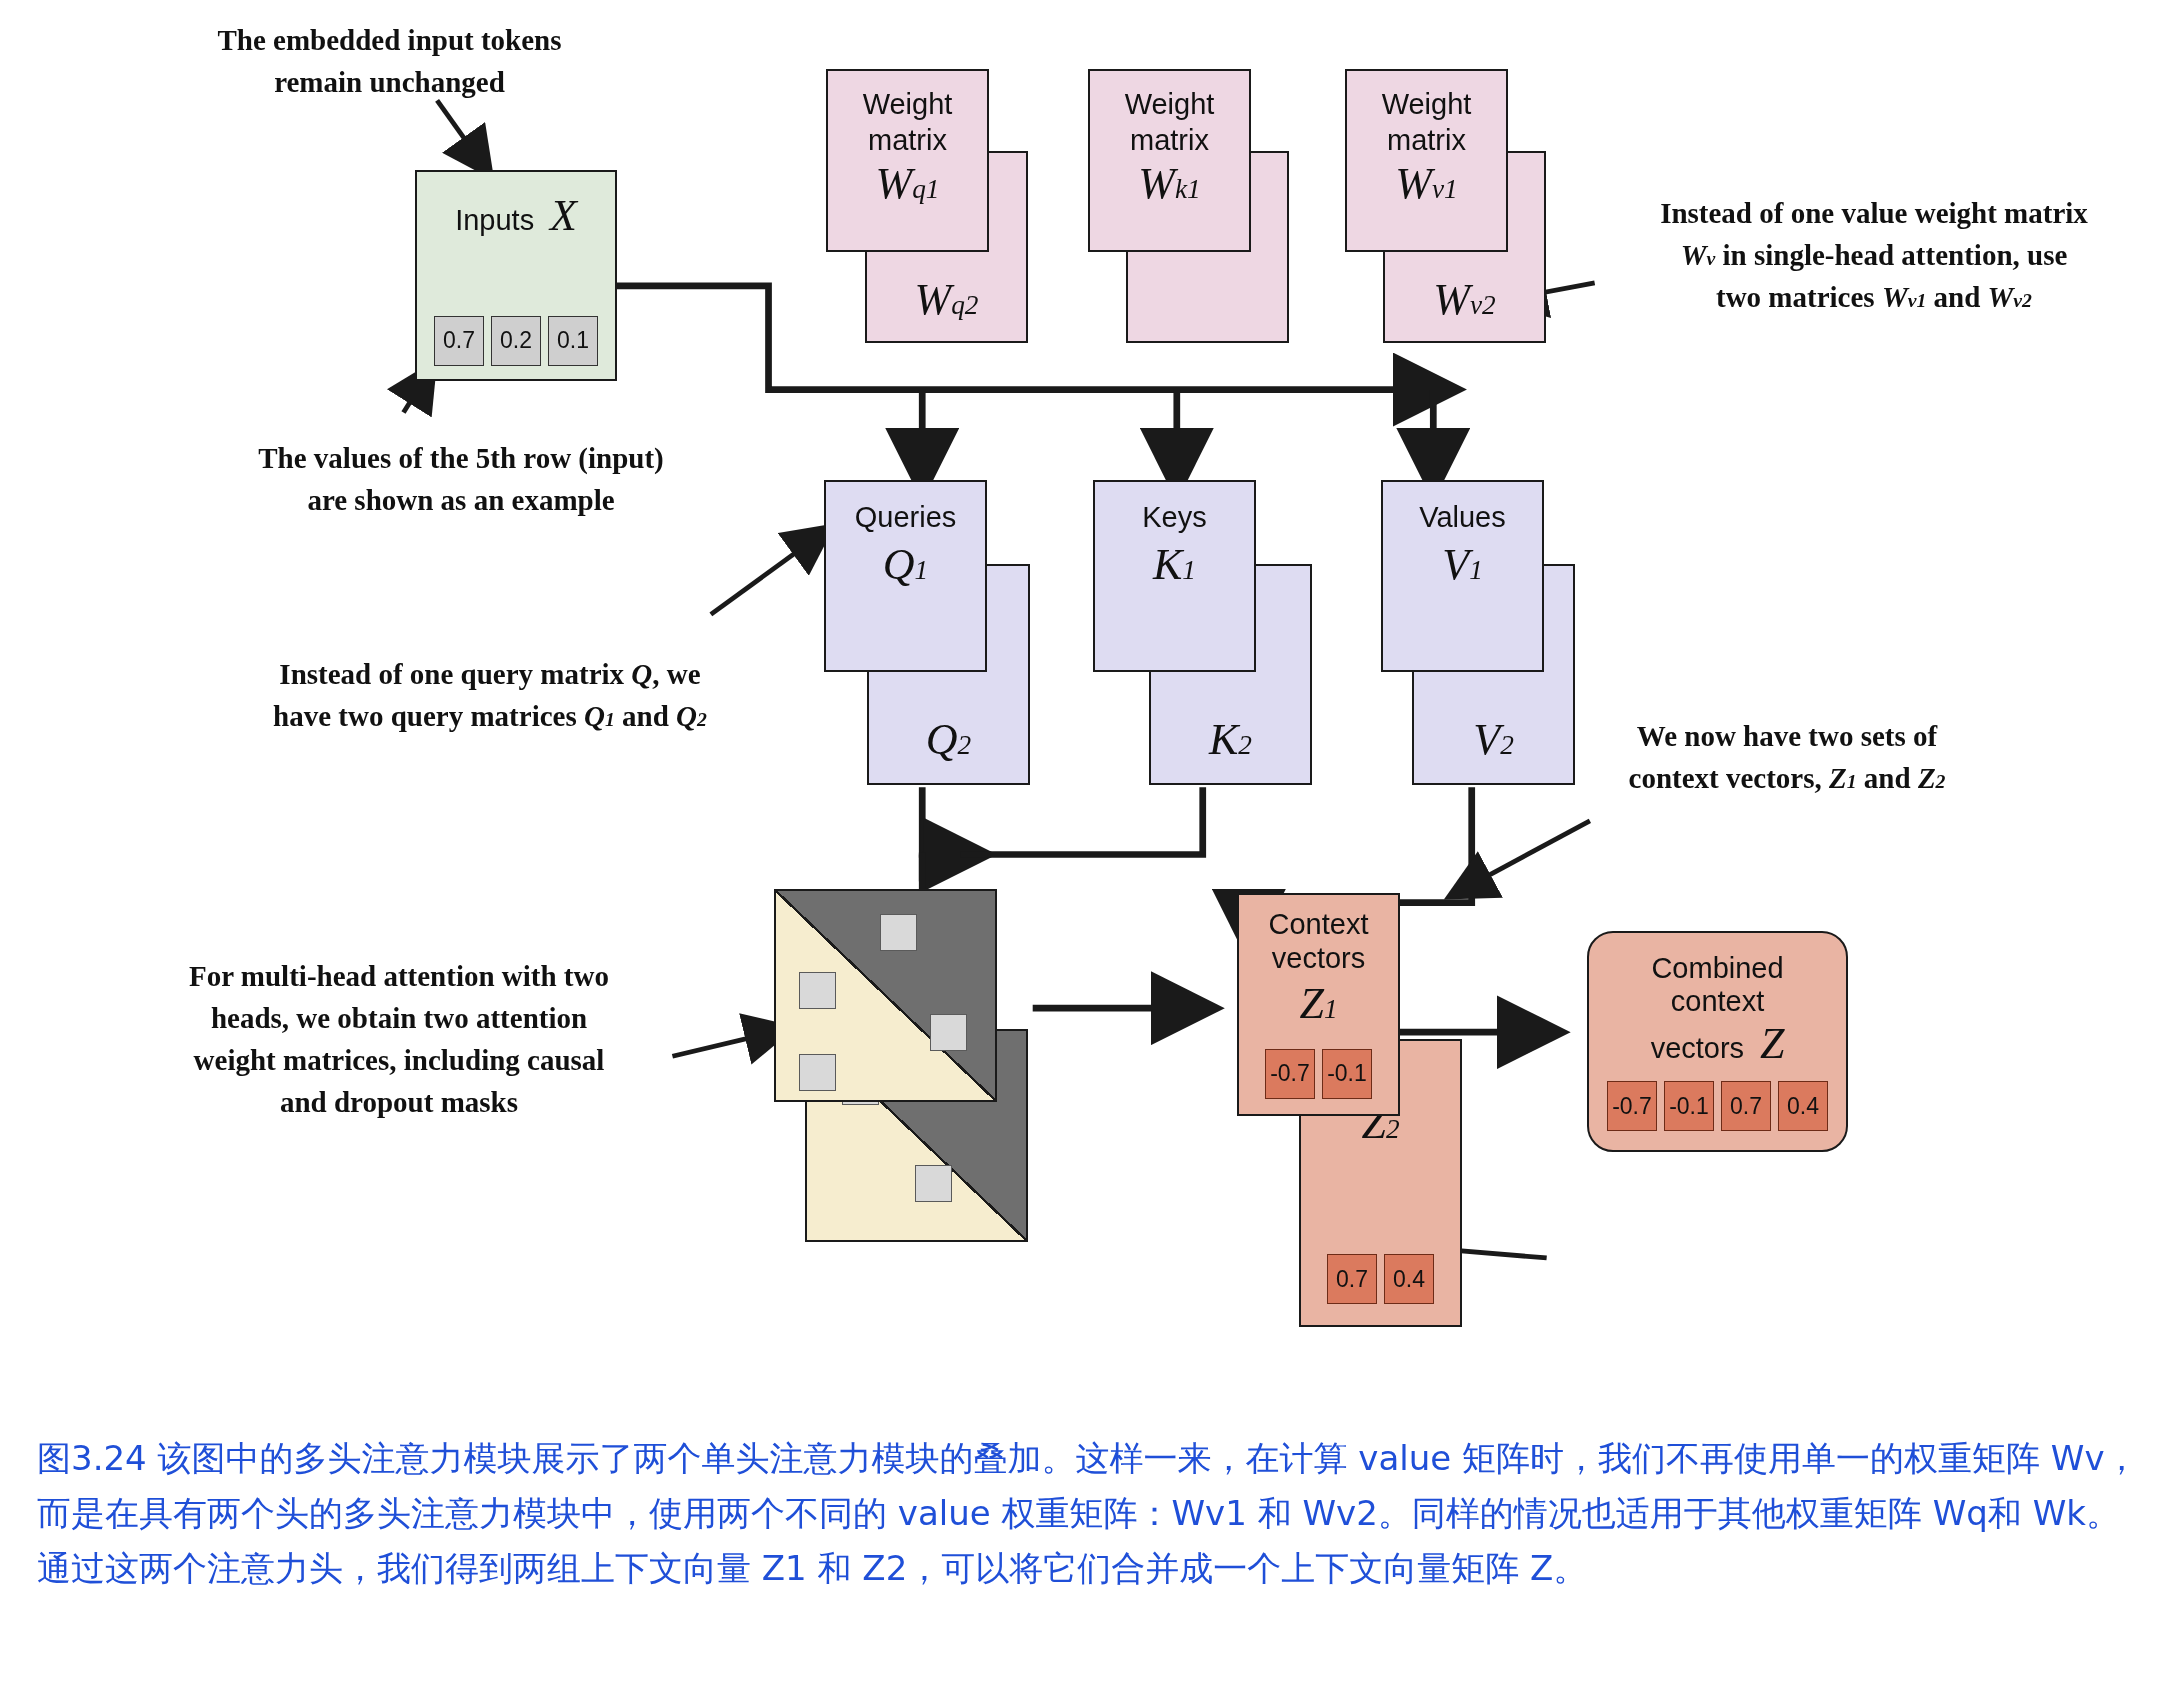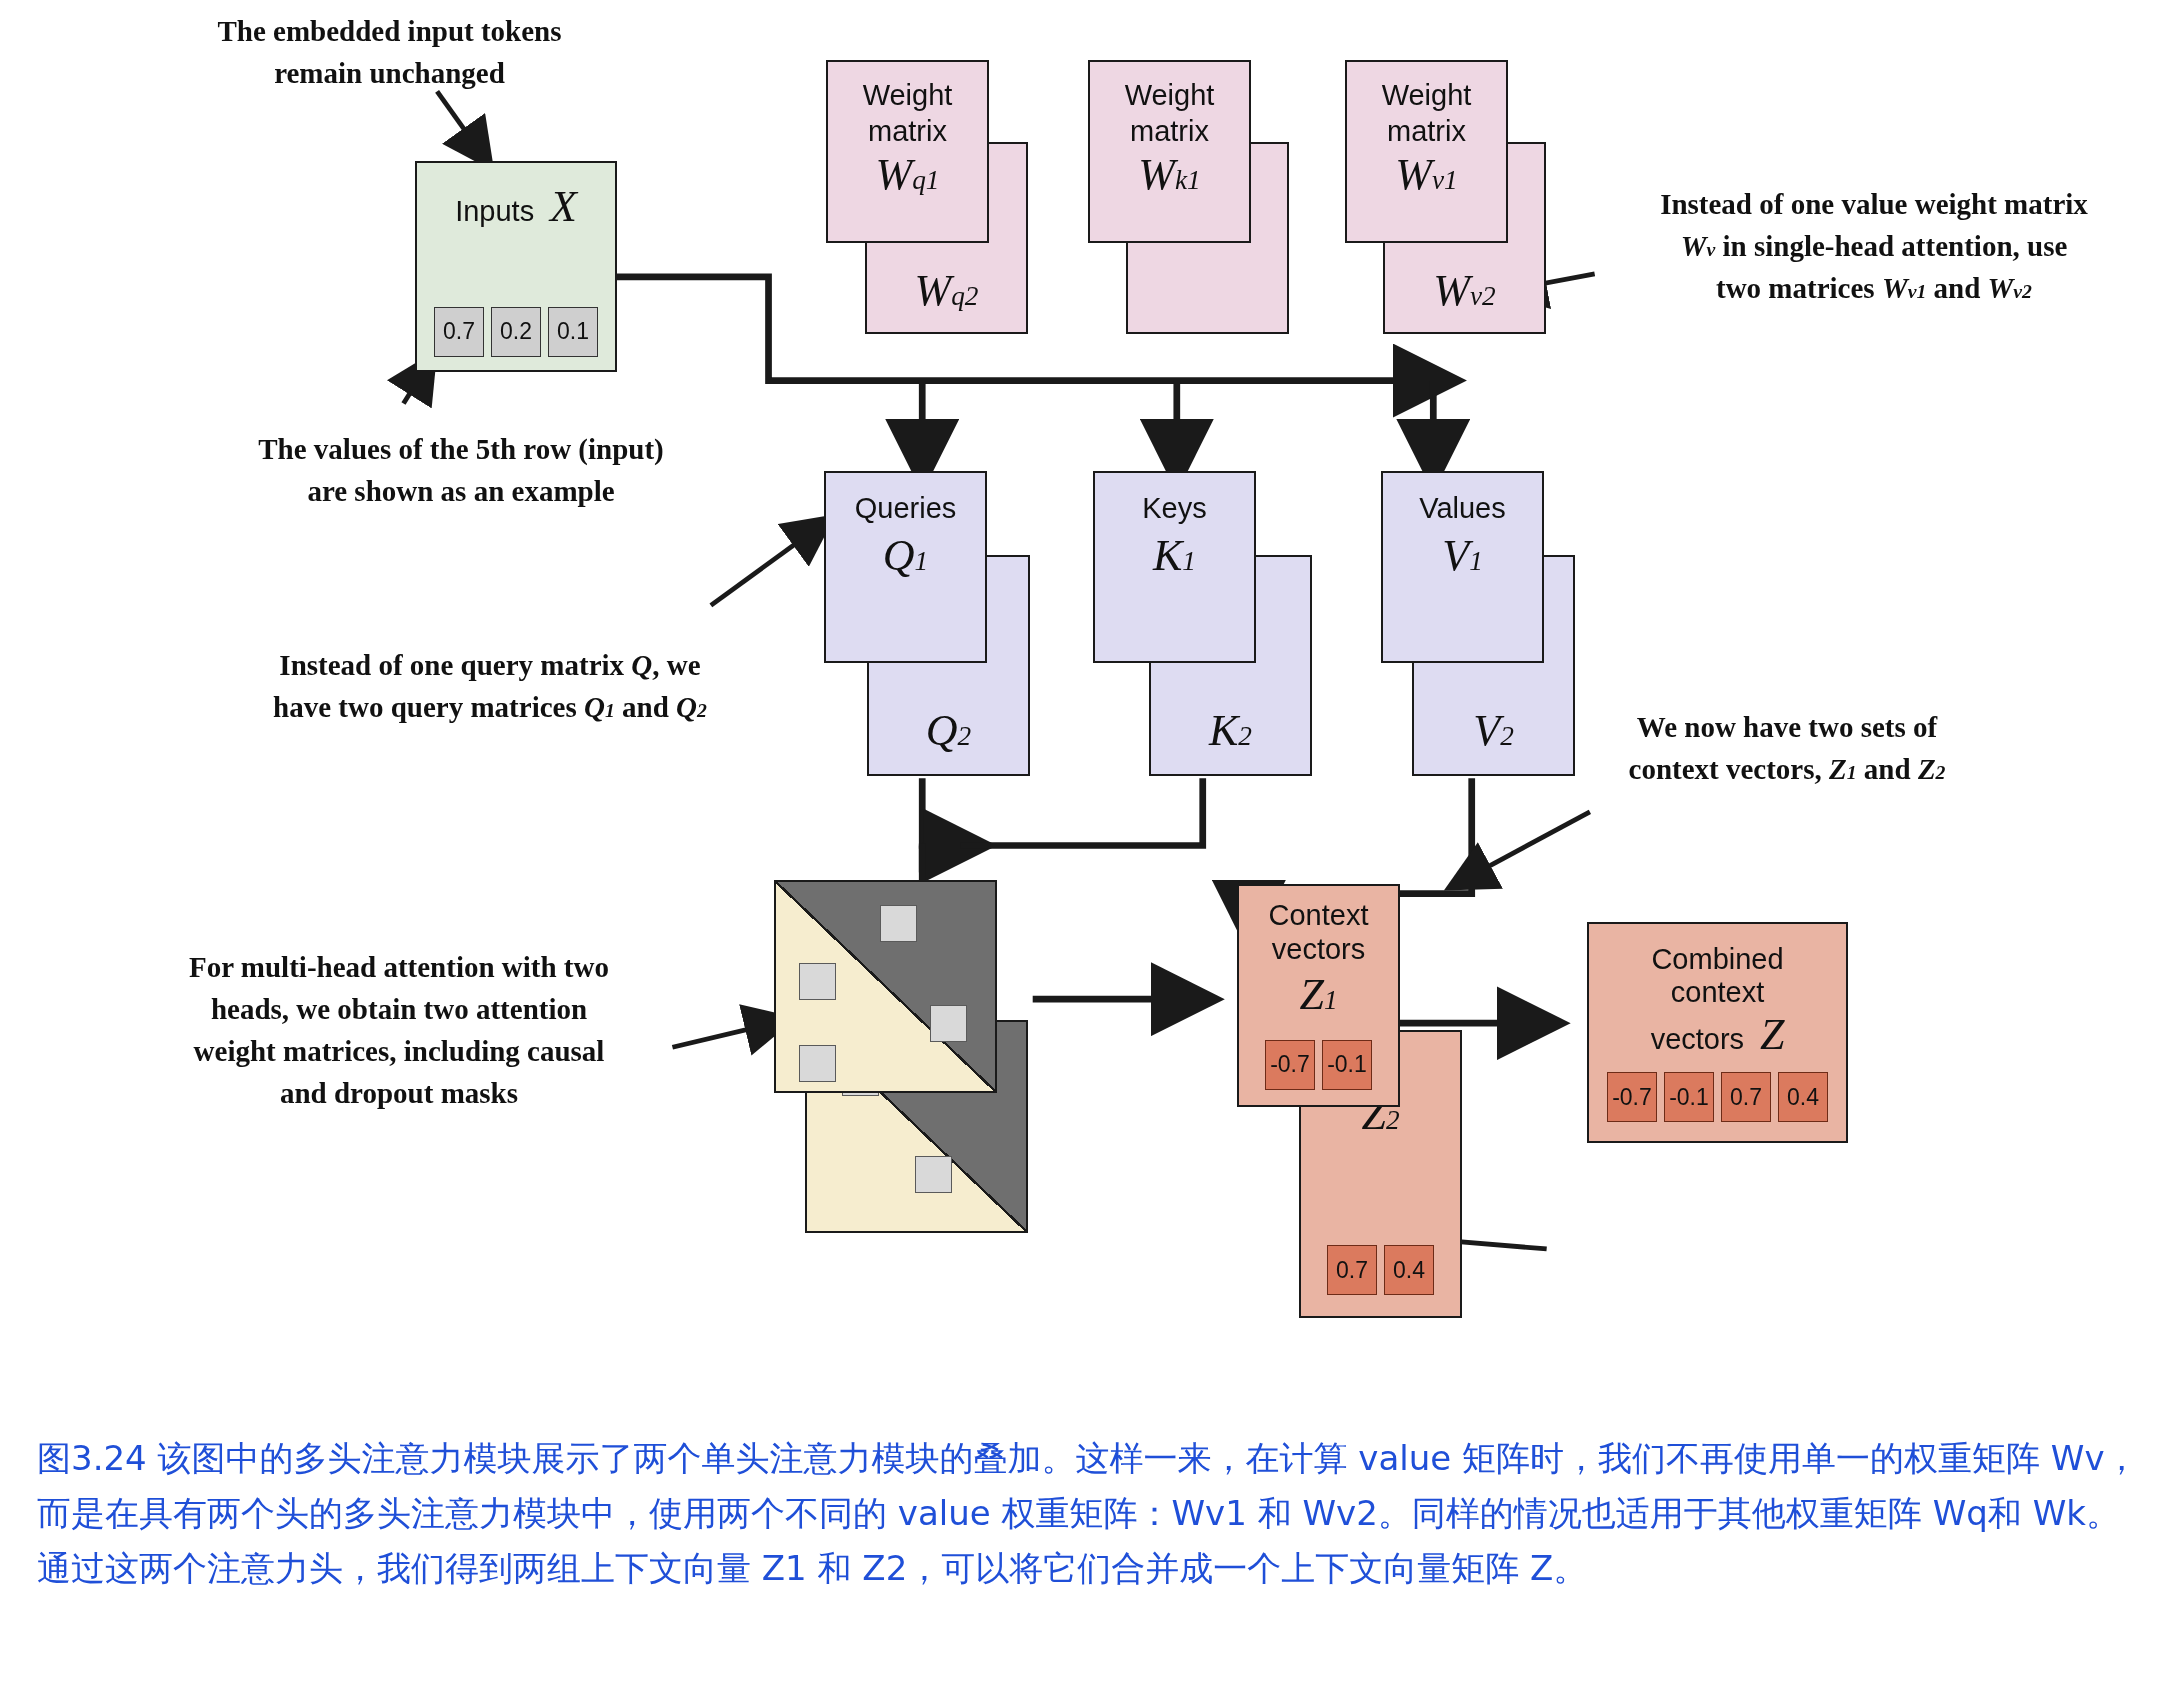--- a/index.html
+++ b/index.html
@@ -7,21 +7,21 @@
   body {
     width: 2173px;
     height: 1697px;
     background: #ffffff;
     font-family: "Liberation Sans", sans-serif;
     position: relative;
     overflow: hidden;
   }
   .canvas {
     position: absolute;
-    left: 0; top: 0;
+    left: 0; top: 9px;
     width: 1901px;
     height: 1422px;
   }
   
   .box {
     position: absolute;
     border: 2.9px solid #1a1a1a;
     display: flex;
     flex-direction: column;
     align-items: center;
@@ -282,21 +282,21 @@
       <div class="sym" style="margin-top:3.8px;">
         <span>Z</span><span class="sub">1</span>
       </div>
     </div>
     <div class="cellrow">
       <div class="cell orange">-0.7</div>
       <div class="cell orange">-0.1</div>
     </div>
   </div>
 
-  <div class="box salmon" style="left:1587px; top:922px; width:261px; height:221px; justify-content:space-between; padding:19px 0 19px; gap:1.9px;">
+  <div class="box salmon" style="left:1587px; top:922px; width:261px; height:221px; justify-content:space-between; padding:19px 0 19px; gap:1.9px;border-radius:26px;">
     <div style="display:flex; flex-direction:column; align-items:center;">
       <span class="lbl">Combined</span>
       <span class="lbl">context</span>
       <div>
         <span class="lbl">vectors</span>
         <span class="sym" style="margin-left:7.7px;">Z</span>
       </div>
     </div>
     <div class="cellrow">
       <div class="cell orange">-0.7</div>

